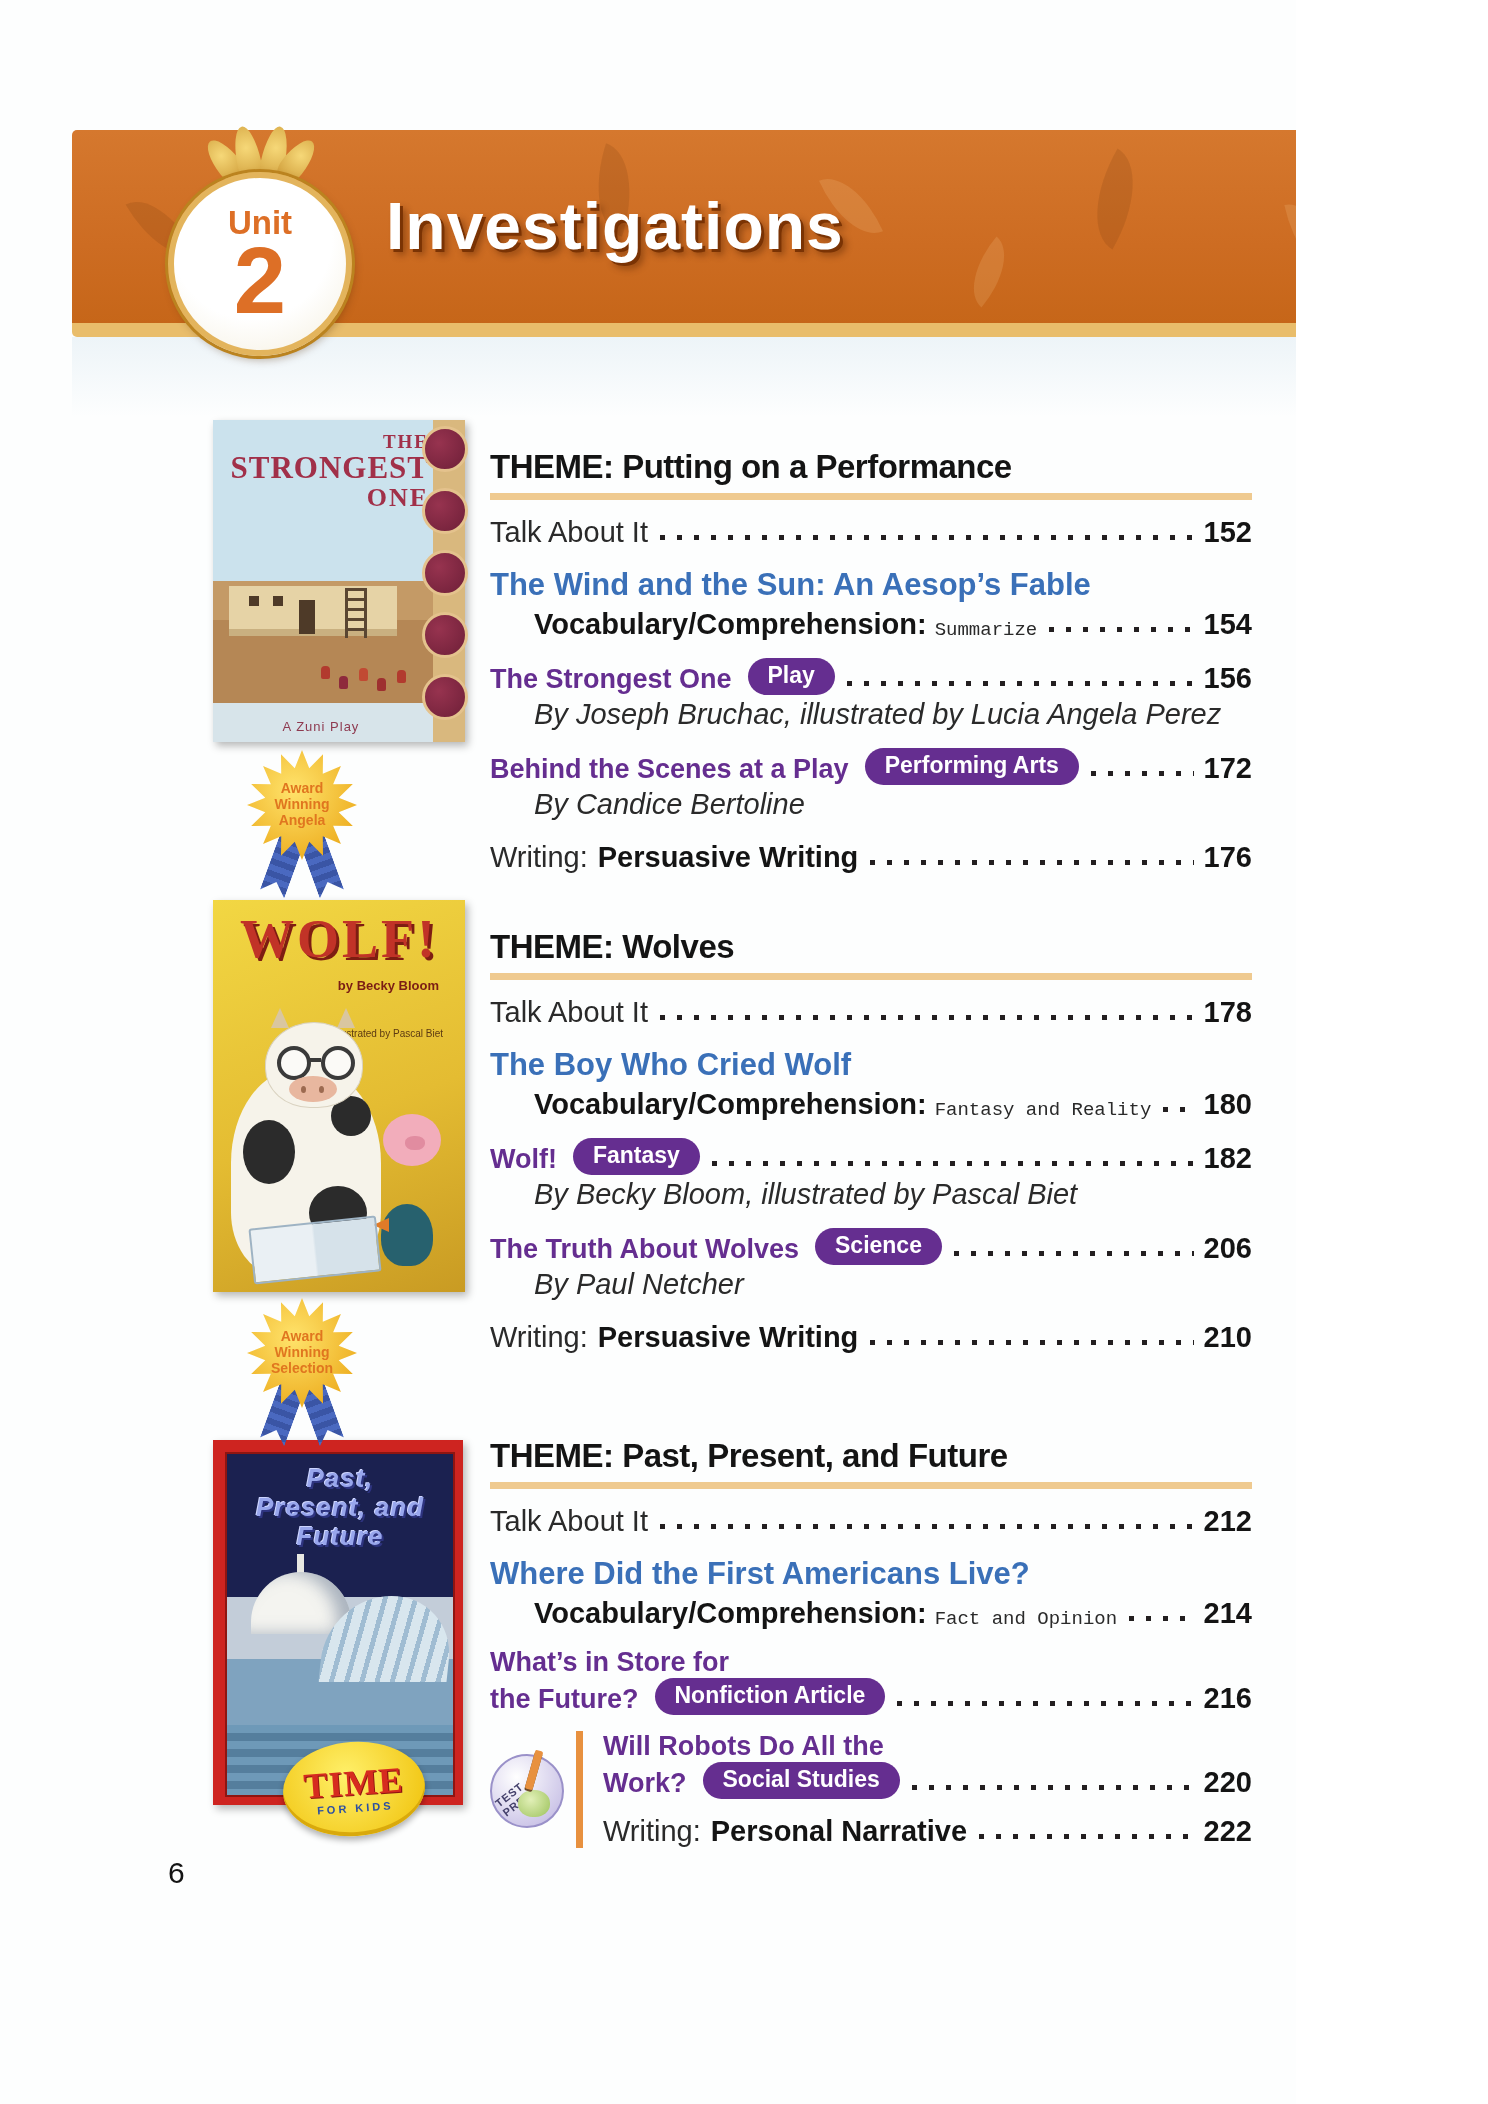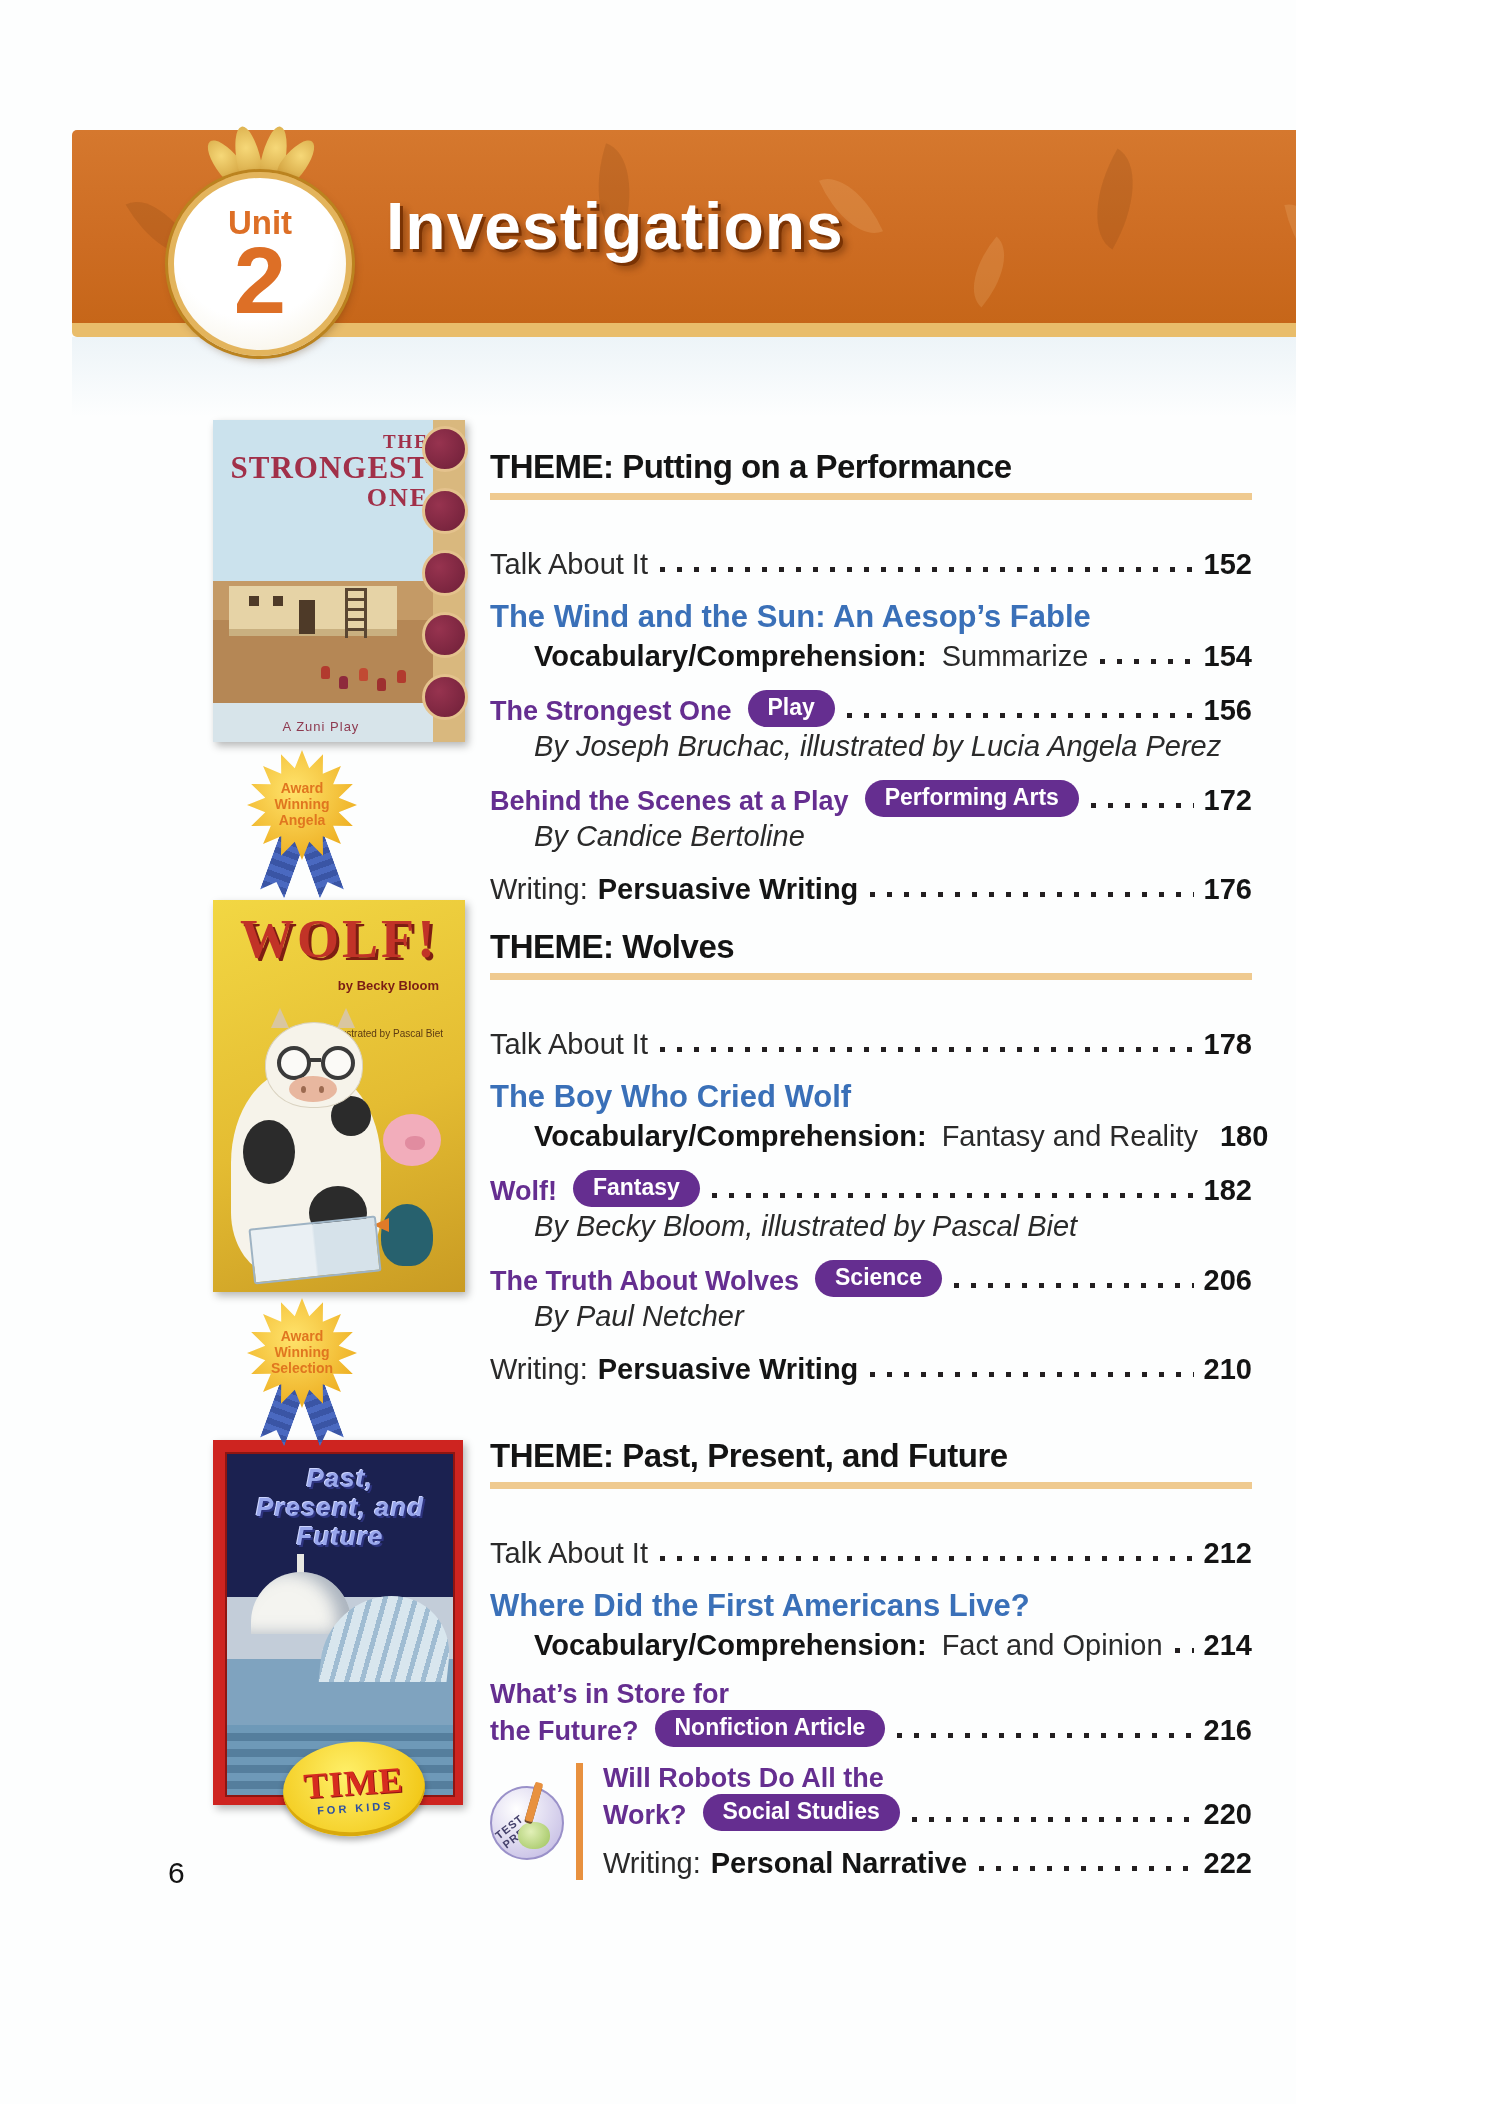--- a/index.html
+++ b/index.html
@@ -41,26 +41,26 @@
   #toc1 { top:448px; } #toc2 { top:928px; } #toc3 { top:1437px; }
   .theme { font-size:33px; font-weight:bold; color:#141414; letter-spacing:-0.5px; }
   .theme-rule { height:7px; background:#EFCA90; margin-top:7px; }
 
   .row { display:flex; align-items:flex-end; }
   .leader { flex:1 1 30px; height:5px; margin:0 10px 9px 12px;
             background:repeating-linear-gradient(90deg,#231F20 0 5px,transparent 5px 17px); }
   .pagenum { font-size:29px; font-weight:bold; color:#141414; white-space:nowrap; }
 
   .entry-simple { margin-top:16px; }
-  .t-simple { font-size:29px; color:#2a2a2a; white-space:nowrap;margin-top:32px; }
+  .t-simple { font-size:29px; color:#2a2a2a; white-space:nowrap; }
 
   .f-blue { margin-top:18px; font-size:31px; font-weight:bold; color:#3A70B8; }
   .subrow { margin-left:44px; margin-top:5px; }
   .sublabel { font-size:29px; font-weight:bold; color:#141414; white-space:nowrap; }
-  .subtext { font-size:29px; color:#2a2a2a; margin-left:15px; white-space:nowrap; }
+  .subtext { font-size:19px; color:#2a2a2a; margin-left:8px; white-space:nowrap;font-family:Liberation Mono, monospace; }
 
   .f-purple { margin-top:17px; }
   .ptitle { font-size:27px; font-weight:bold; color:#652E90; white-space:nowrap; line-height:1.15; }
   .line1 { margin-top:17px; }
   .badge { align-self:center; background:#652E90; color:#fff; font-weight:bold; font-size:23px;
            padding:4px 20px 6px; border-radius:22px; margin-left:16px; white-space:nowrap; }
   .byline { margin-left:44px; margin-top:3px; font-style:italic; font-size:29px; color:#2a2a2a; }
 
   .writing-row { margin-top:20px; }
   .w-label { font-size:29px; color:#2a2a2a; white-space:nowrap; }

